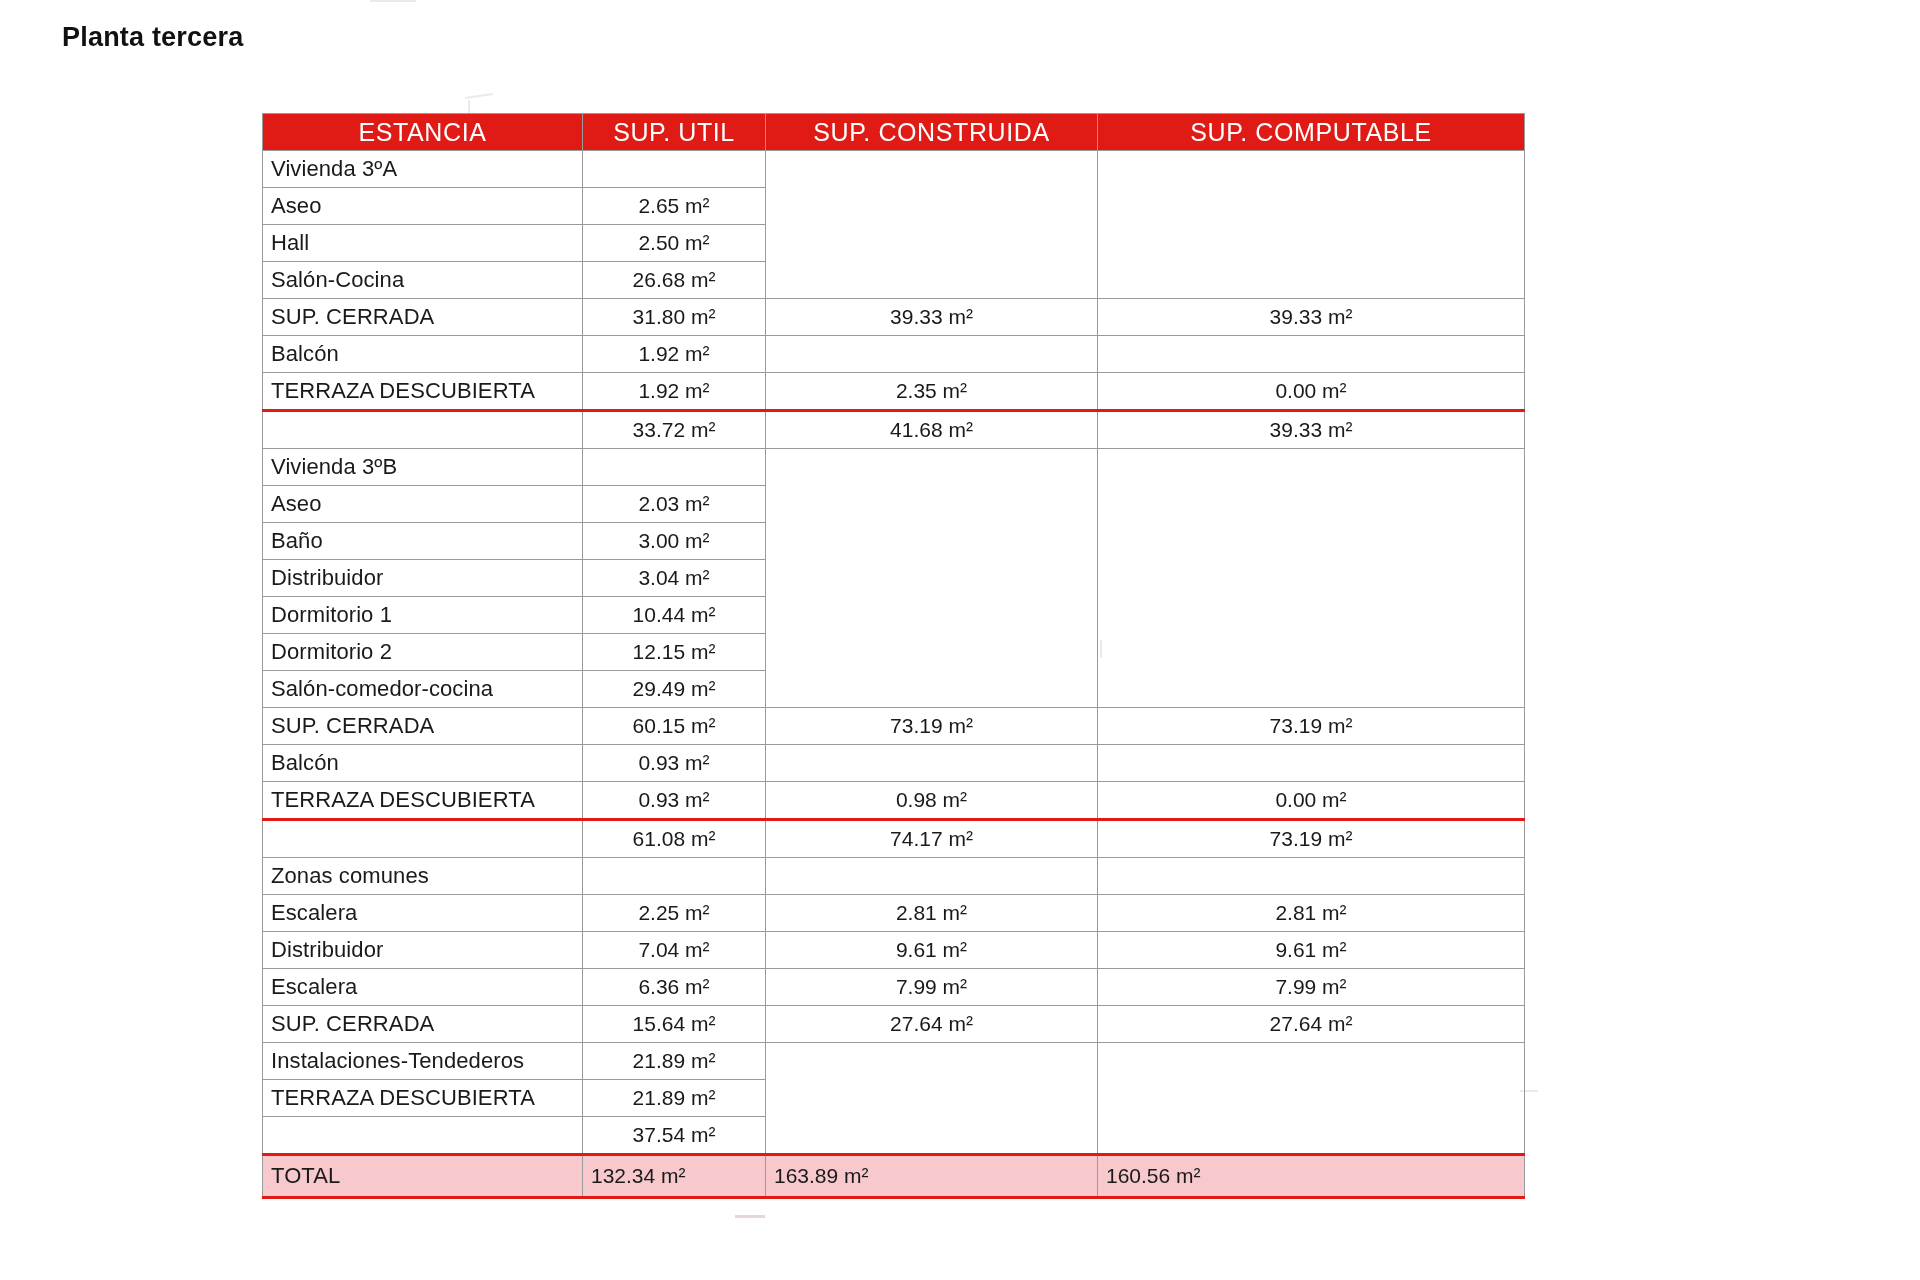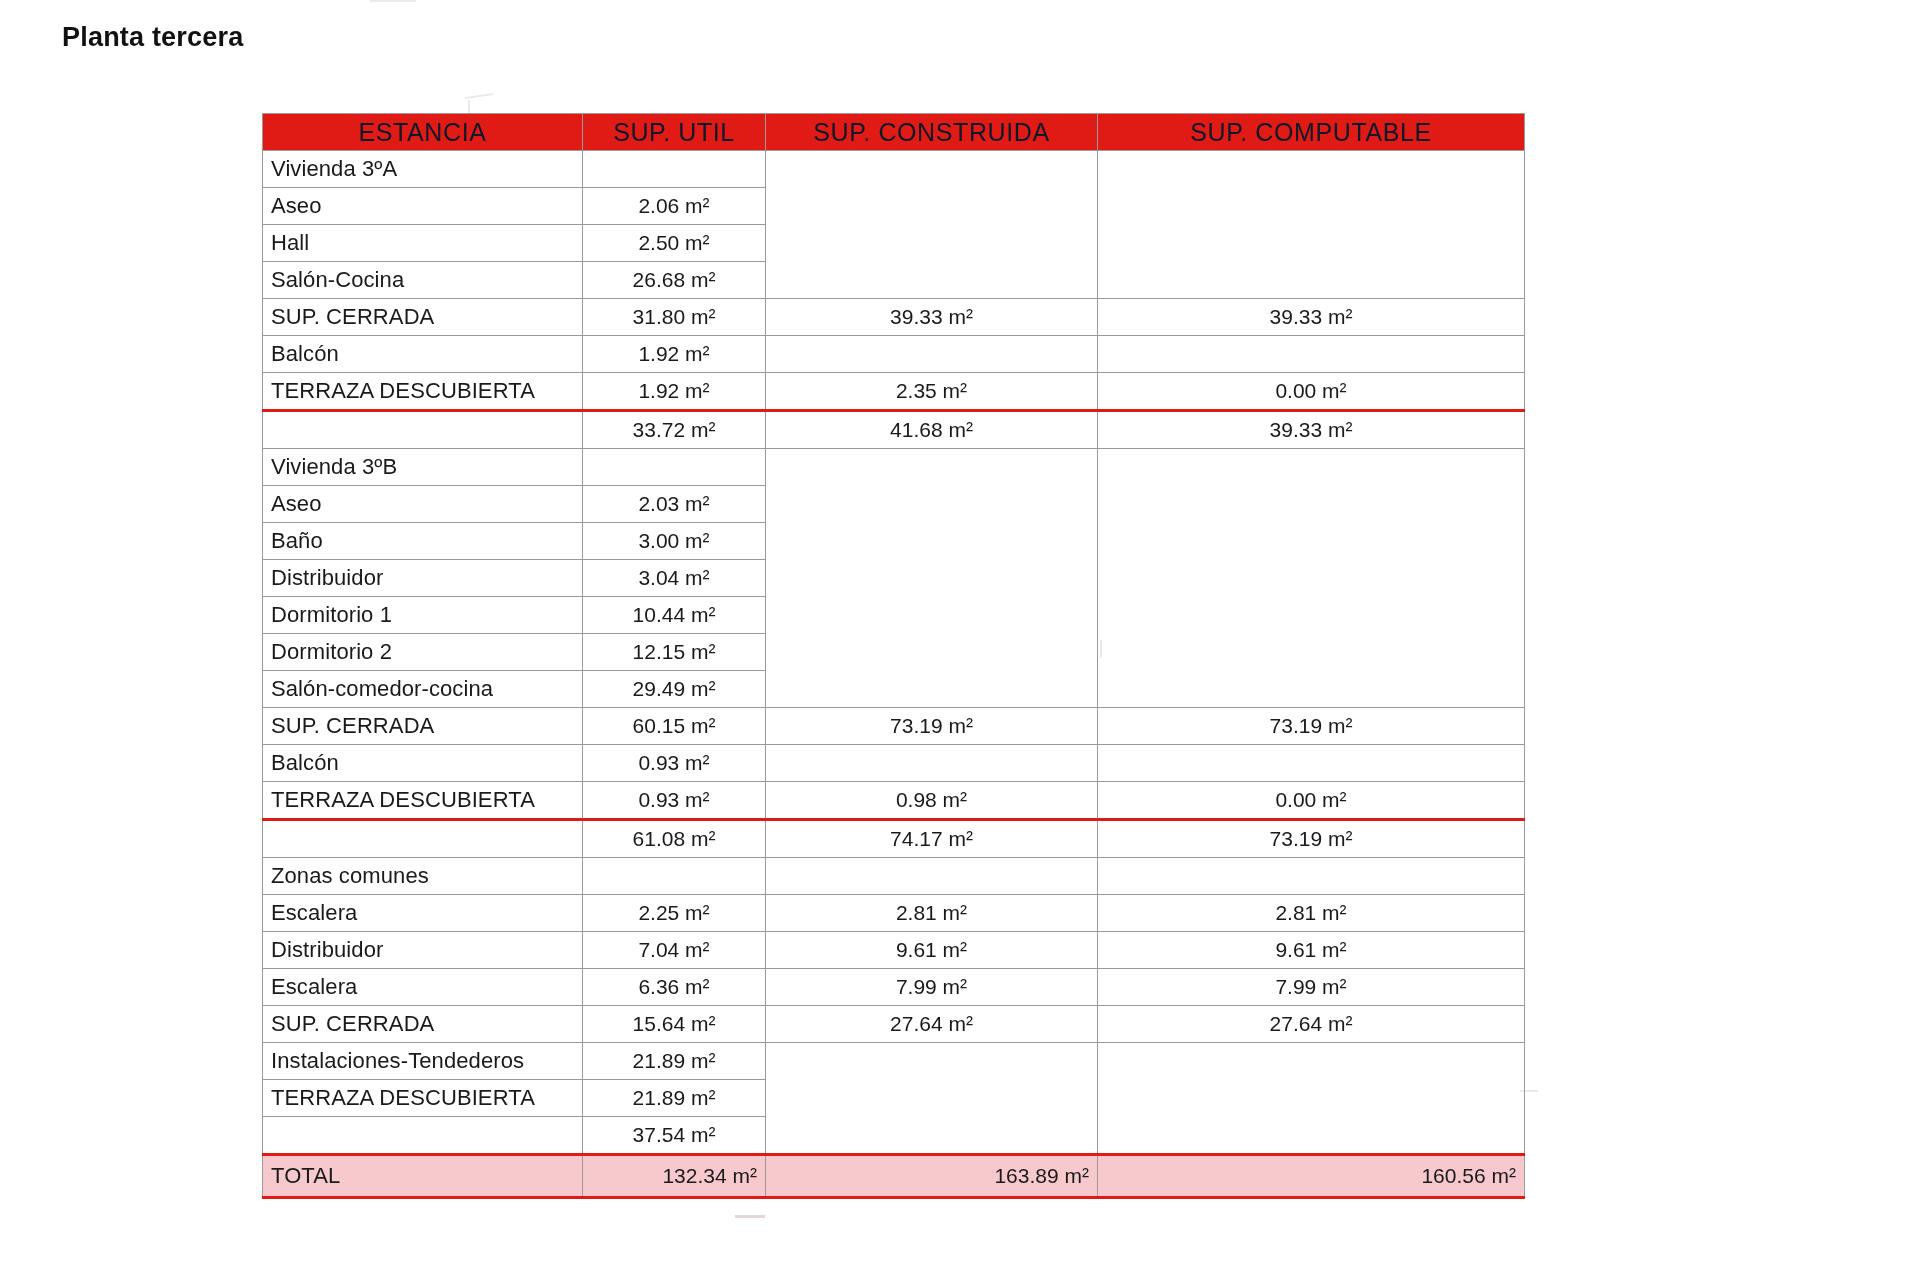--- a/index.html
+++ b/index.html
@@ -71,21 +71,21 @@
     border: 1px solid #9a9a9a;
     height: 36px;
     padding: 0 8px;
     vertical-align: middle;
     white-space: nowrap;
     overflow: hidden;
   }
 
   thead th {
     background: #e01b16;
-    color: #0f172a;
+    color: #ffffff;
     border: 1px solid #e01b16;
     font-size: 25px;
     font-weight: 400;
     text-align: center;
     letter-spacing: 0.6px;
     height: 42px;
   }
   thead th.sep-left { border-left: 1px solid #ffffff; }
 
   td.label {
@@ -115,21 +115,21 @@
     border-bottom: 3px solid #e01b16;
     height: 40px;
   }
   tr.total td.label {
     font-size: 22px;
     text-align: left;
     padding-left: 8px;
   }
   tr.total td.num {
     font-size: 21px;
-    text-align: right;
+    text-align: left;
   }
 
   
   td.tall {
     border: 1px solid #9a9a9a;
   }
 
   td.noline-bottom { border-bottom: 1px solid #ffffff; }
 </style>
 </head>
@@ -165,21 +165,21 @@
       <tbody>
 
         <tr>
           <td class="label">Vivienda 3ºA</td>
           <td class="num"></td>
           <td class="num tall" rowspan="4"></td>
           <td class="num tall" rowspan="4"></td>
         </tr>
         <tr>
           <td class="label">Aseo</td>
-          <td class="num">2.06 m²</td>
+          <td class="num">2.65 m²</td>
         </tr>
         <tr>
           <td class="label">Hall</td>
           <td class="num">2.50 m²</td>
         </tr>
         <tr>
           <td class="label">Salón-Cocina</td>
           <td class="num">26.68 m²</td>
         </tr>
         <tr>

